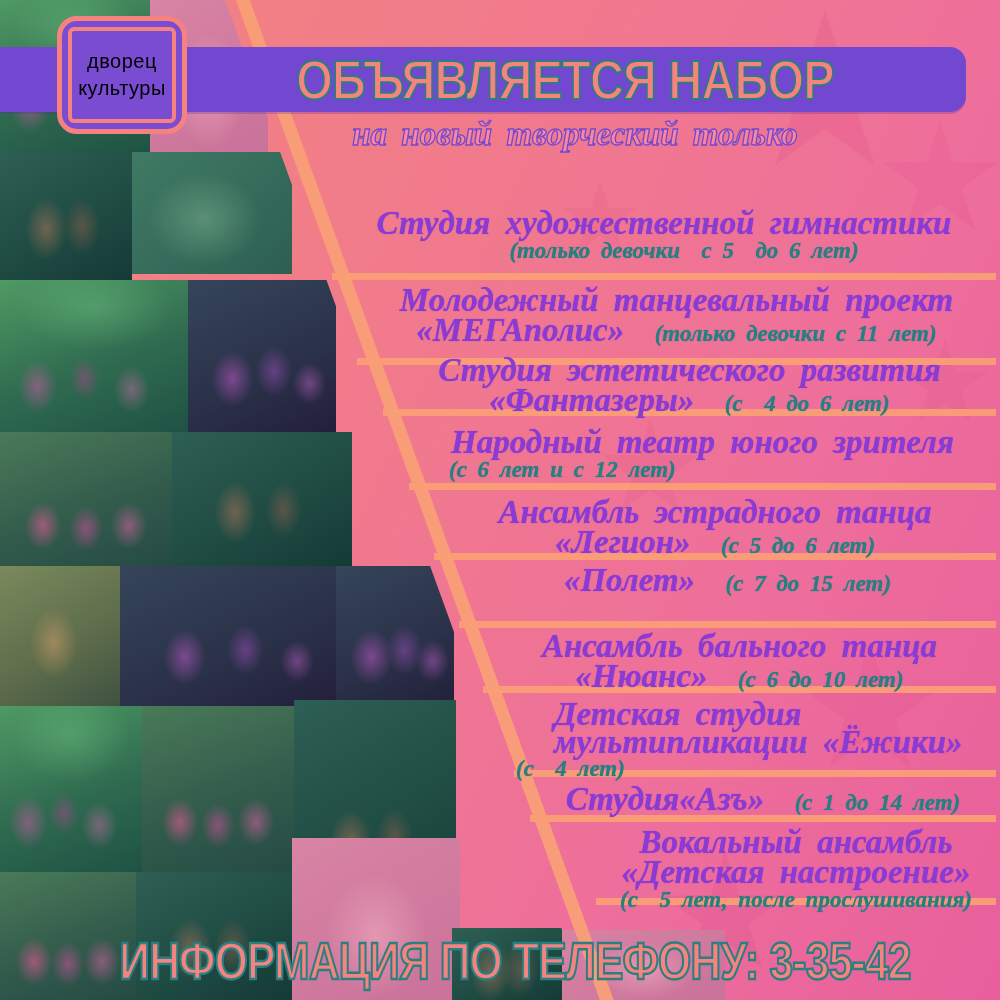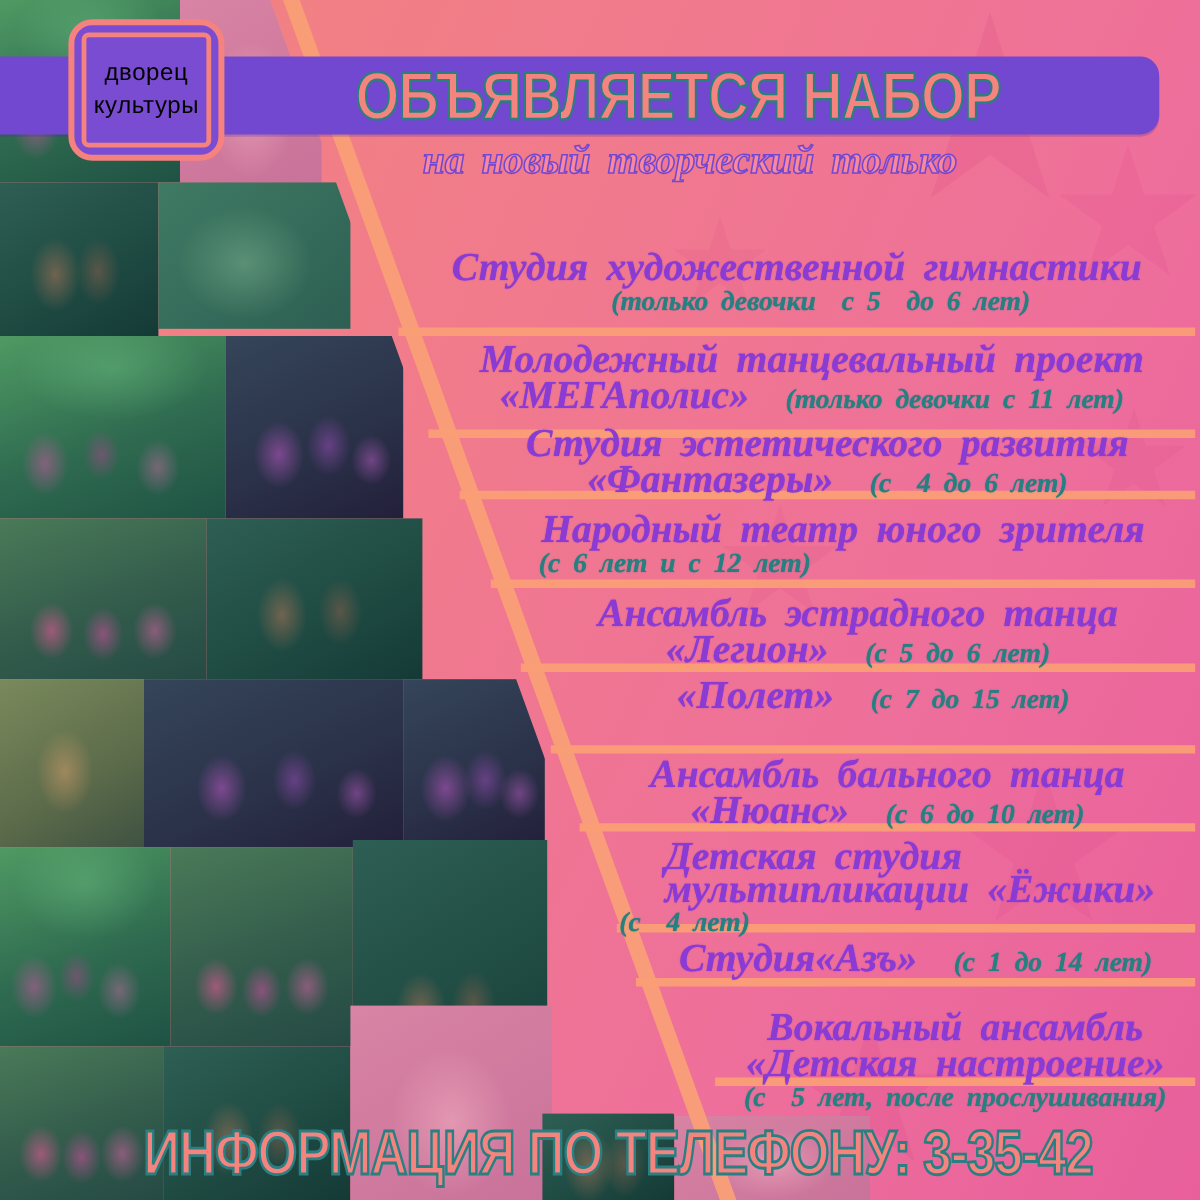--- a/index.html
+++ b/index.html
@@ -129,21 +129,21 @@
         <div class="nm">«Нюанс»  <span class="note">(с 6 до 10 лет)</span></div>
       </div>
       <div class="row names-left" style="top: 694px; height: 83px; left: 514px; padding-top: 6px;">
         <div class="nm" style="line-height: 28px; padding-left: 40px;">Детская студия</div>
         <div class="nm" style="line-height: 28px; padding-left: 40px;">мультипликации «Ёжики»</div>
         <div class="note blk left" style="padding-left: 2px;">(с  4 лет)</div>
       </div>
       <div class="row" style="top: 778px; height: 44px; left: 530px; padding-top: 6px; text-align: center;">
         <div class="nm">Студия«Азъ»  <span class="note">(с 1 до 14 лет)</span></div>
       </div>
-      <div class="row" style="top: 823px; height: 82px; left: 596px; padding-top: 19px;">
+      <div class="row" style="top: 823px; height: 82px; left: 596px; padding-top: 4px;">
         <div class="nm">Вокальный ансамбль</div>
         <div class="nm">«Детская настроение»</div>
         <div class="note blk">(с  5 лет, после прослушивания)</div>
       </div>
     </div>
 
   <div id="footer">ИНФОРМАЦИЯ ПО ТЕЛЕФОНУ: 3-35-42</div>
 
 </div>
 

